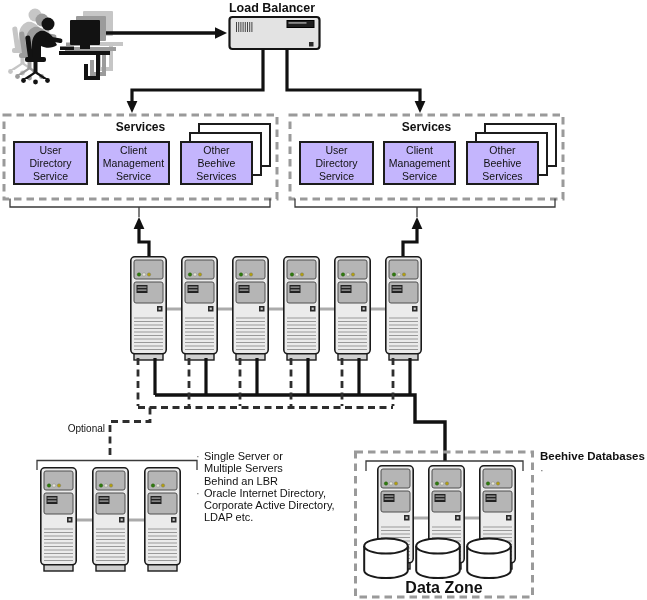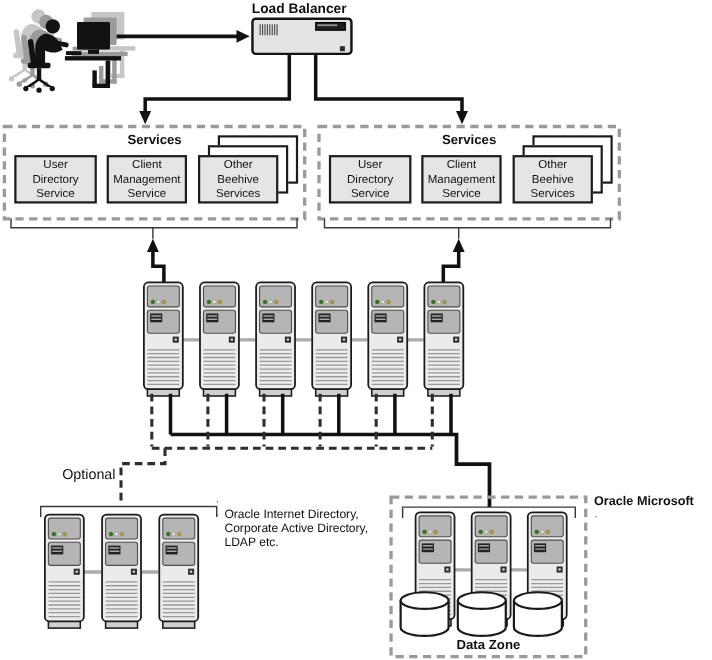--- a/index.html
+++ b/index.html
@@ -5,33 +5,33 @@
   html,body{margin:0;padding:0;background:#fff;}
   .stage{position:relative;width:647px;height:600px;background:#fff;overflow:hidden;
          font-family:"Liberation Sans","DejaVu Sans",sans-serif;color:#111;padding-left:12px;}
   .stage svg.wire{position:absolute;left:0;top:0;}
   .lbl{position:absolute;white-space:pre-line;}
   .b{font-weight:bold;}
   .c{text-align:center;}
   .lbl-lb{left:209px;top:1px;width:126px;font-size:12.5px;}
   .svc-title{top:120px;width:273px;font-size:12px;}
   .svc-title.l{left:4px;} .svc-title.r{left:290px;}
-  .svcbox{position:absolute;top:141px;height:44px;background:#e5e5e5;border:2px solid #1c1c1c;
+  .svcbox{position:absolute;top:141px;height:44px;background:#c4b5fd;border:2px solid #1c1c1c;
           box-sizing:border-box;display:flex;align-items:center;justify-content:center;
           text-align:center;font-size:10.5px;line-height:13px;white-space:pre-line;}
   .stackback{position:absolute;background:#fff;border:2px solid #1c1c1c;box-sizing:border-box;
              width:73px;height:44px;}
   .lbl-servers{left:220px;top:239px;width:126px;font-size:12px;}
-  .lbl-optional{left:50px;top:423px;width:55px;font-size:13px;text-align:right;}
+  .lbl-optional{left:50px;top:423px;width:55px;font-size:10px;text-align:right;}
   .textblock{position:absolute;width:140px;}
   .tb-title{font-weight:bold;font-size:11.5px;line-height:13px;margin-bottom:1px;}
   .brow{display:flex;font-size:11px;line-height:12.3px;}
   .dot{width:8px;color:#666;flex:0 0 8px;}
   .btxt{white-space:pre-line;}
-  .lbl-datazone{left:356px;top:579px;width:176px;font-size:12px;}
+  .lbl-datazone{left:356px;top:579px;width:176px;font-size:16px;}
 </style>
 </head>
 <body>
 
 <div class="stage">
 
   <svg class="wire" width="647" height="600" viewBox="0 0 647 600">
     <defs>
       <g id="tower">
         <rect x="4" y="97" width="29" height="7" fill="#cfcfcf" stroke="#1a1a1a" stroke-width="1.4"></rect>
@@ -190,31 +190,34 @@
   <div class="svcbox" style="left:466px;width:73px;">Other
 Beehive
 Services</div>
 
 
   <div class="lbl lbl-optional">Optional</div>
 
   <div class="textblock" style="left:196px;top:450px;">
     <div class="brow">
       <span class="dot">·</span>
+      <span class="btxt">Single Server or
+Multiple Servers
+Behind an LBR</span>
     </div>
     <div class="brow">
       <span class="dot">·</span>
       <span class="btxt">Oracle Internet Directory,
 Corporate Active Directory,
 LDAP etc.</span>
     </div>
   </div>
 
   <div class="textblock" style="left:540px;top:450px;width:105px;">
-    <div class="tb-title">Oracle Microsoft</div>
+    <div class="tb-title">Beehive Databases</div>
     <div class="brow">
       <span class="dot">·</span>
     </div>
   </div>
 
   <div class="lbl b c lbl-datazone">Data Zone</div>
 
 </div>
 
 </body></html>

